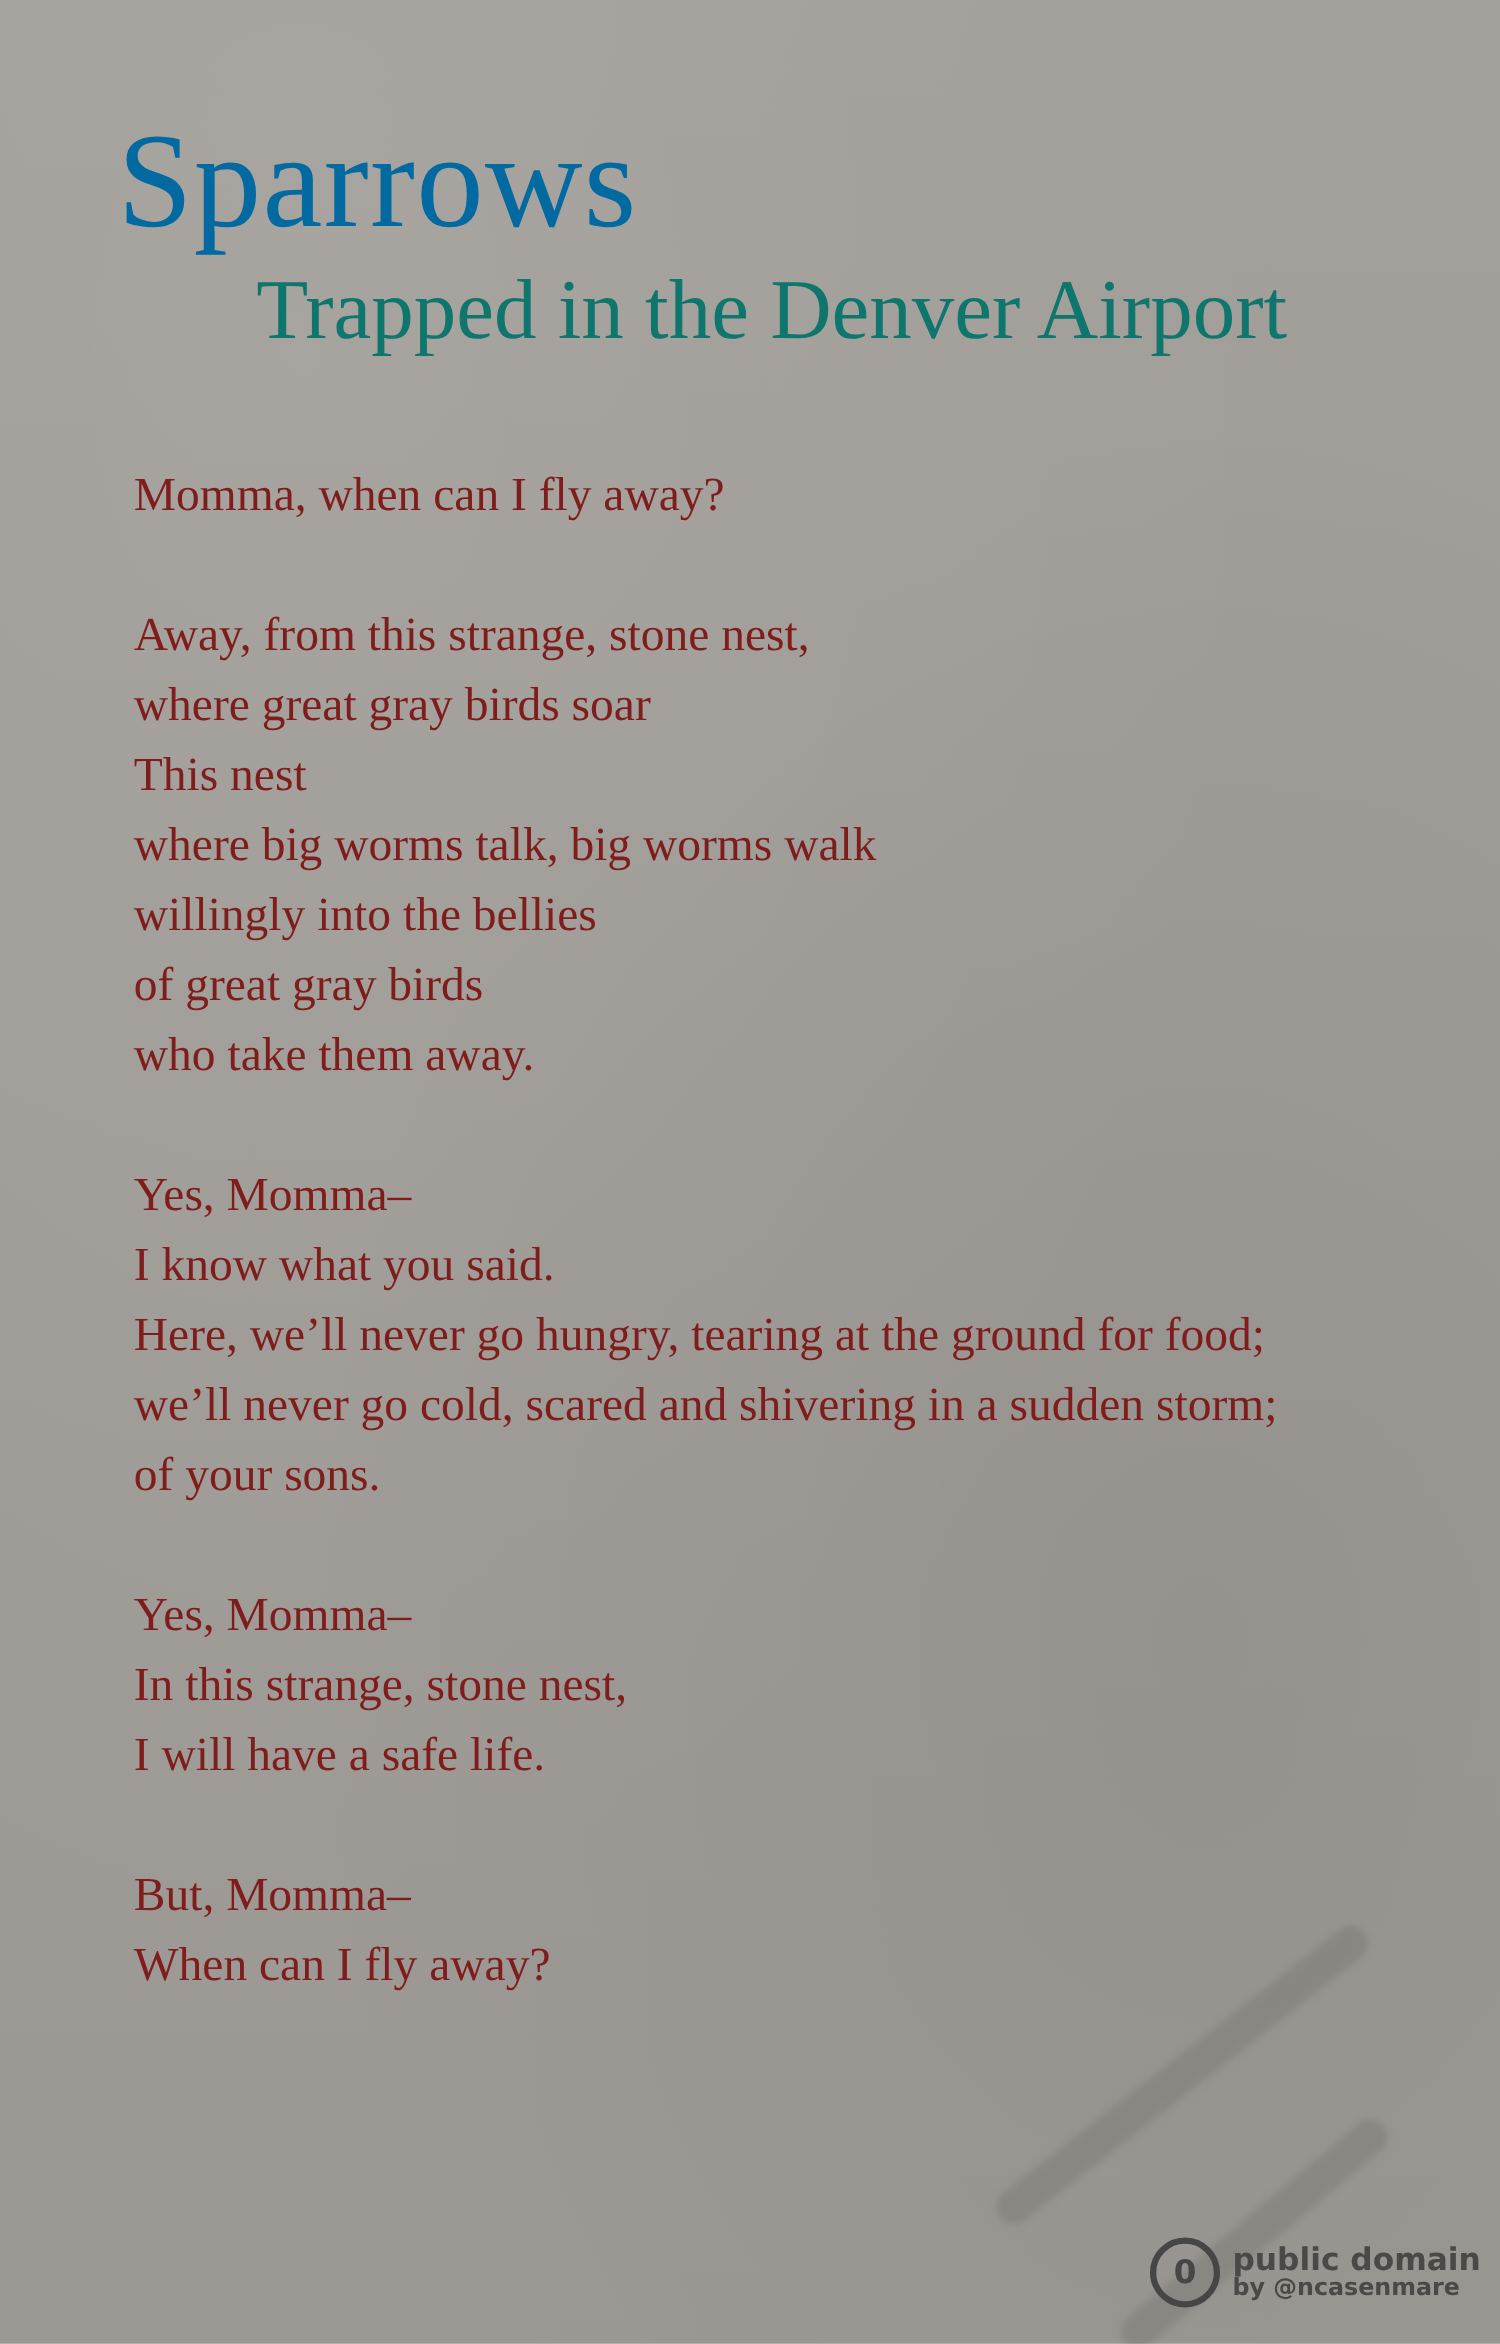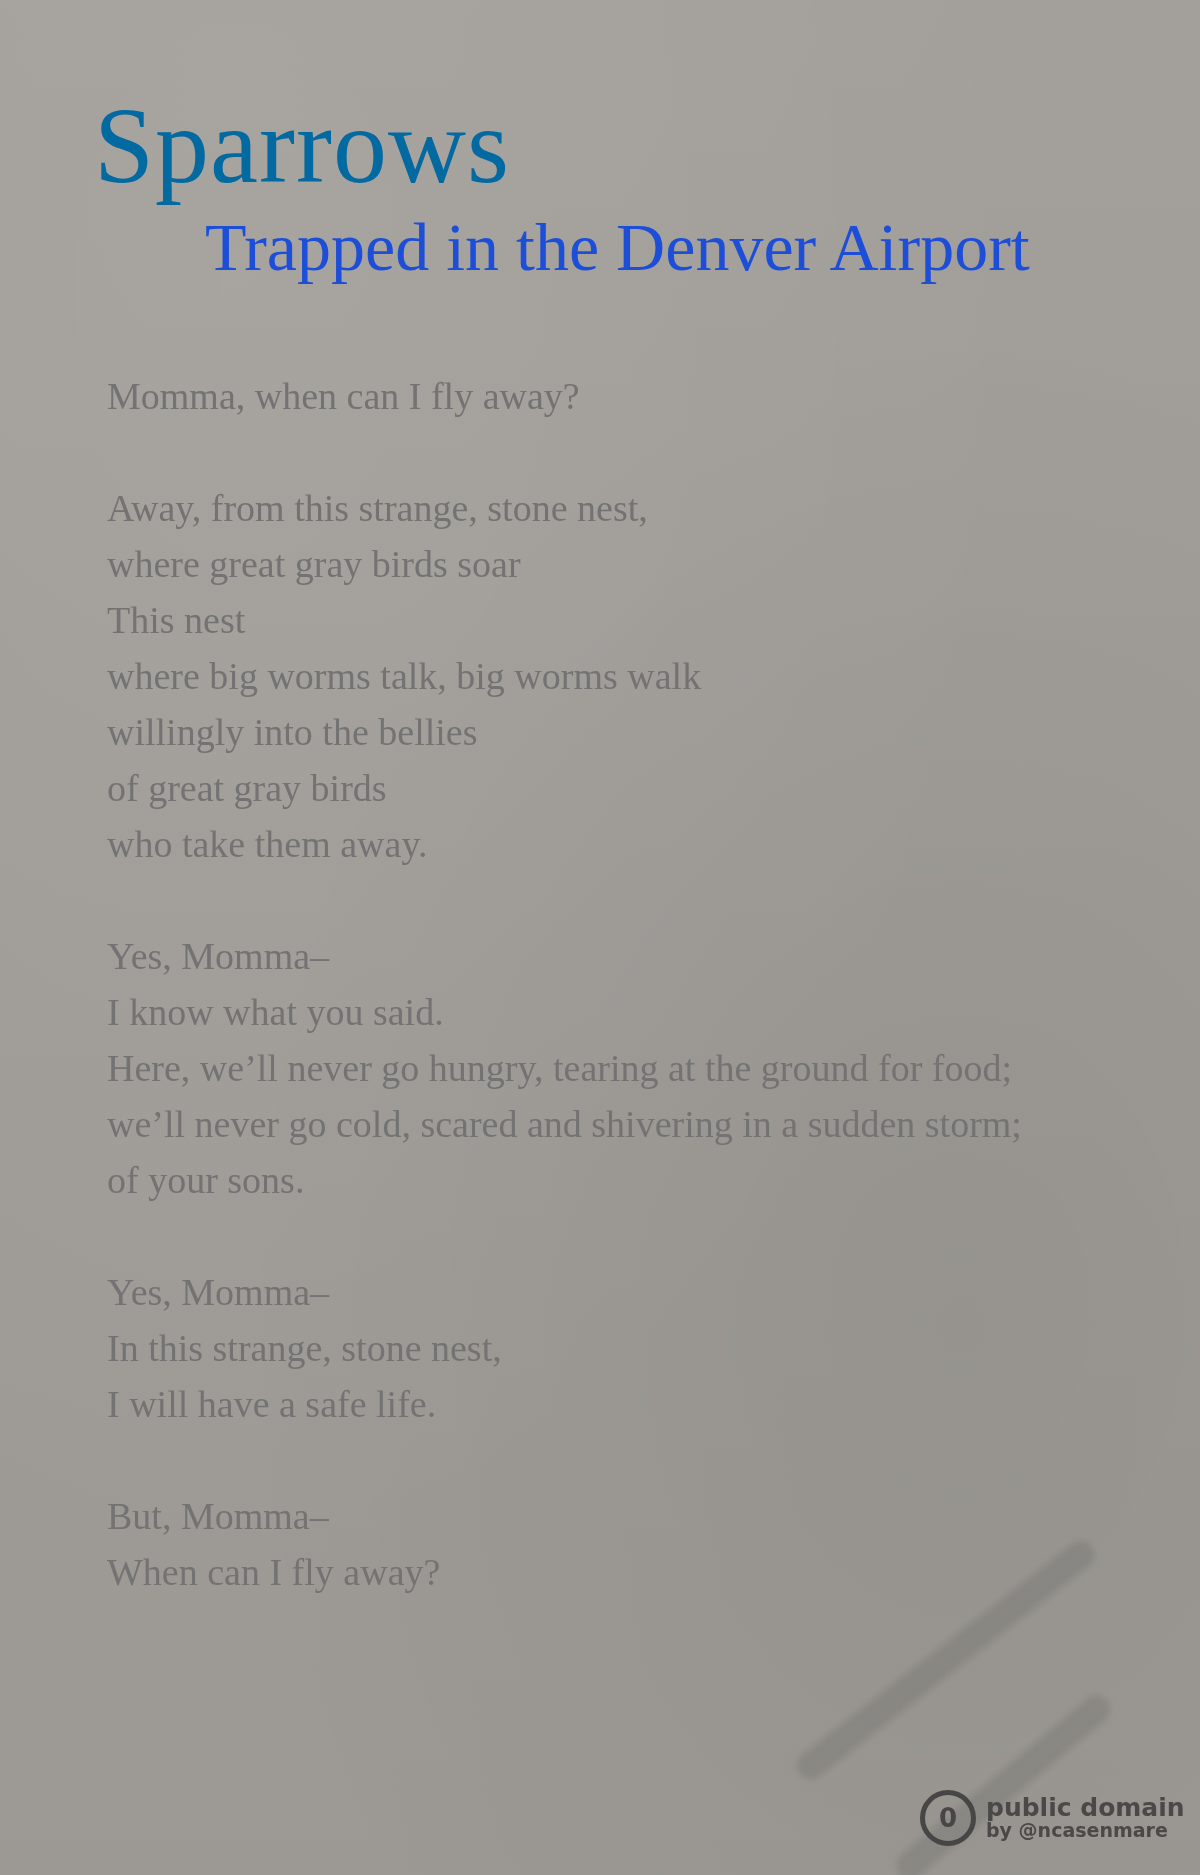--- a/index.html
+++ b/index.html
@@ -34,38 +34,38 @@
       color: #0369a1;
     }
     .subtitle {
       position: absolute;
       left: 205px;
       top: 213px;
       margin: 0;
       font-size: 68px;
       font-weight: normal;
       line-height: 1;
-      color: #1d4ed8;
+      color: #0f766e;
       white-space: nowrap;
     }
     .poem {
       position: absolute;
       left: 107px;
       top: 368px;
       width: 1040px;
     }
     .stanza {
       margin: 0 0 56px 0;
     }
     .line {
       display: block;
       font-size: 38px;
       line-height: 56px;
       white-space: nowrap;
-      color: #737373;
+      color: #7f1d1d;
     }
     .smudge {
       position: absolute;
       height: 28px;
       border-radius: 14px;
       background: rgba(110,108,104,0.35);
       filter: blur(3px);
       transform-origin: left center;
     }
     .smudge.one {

